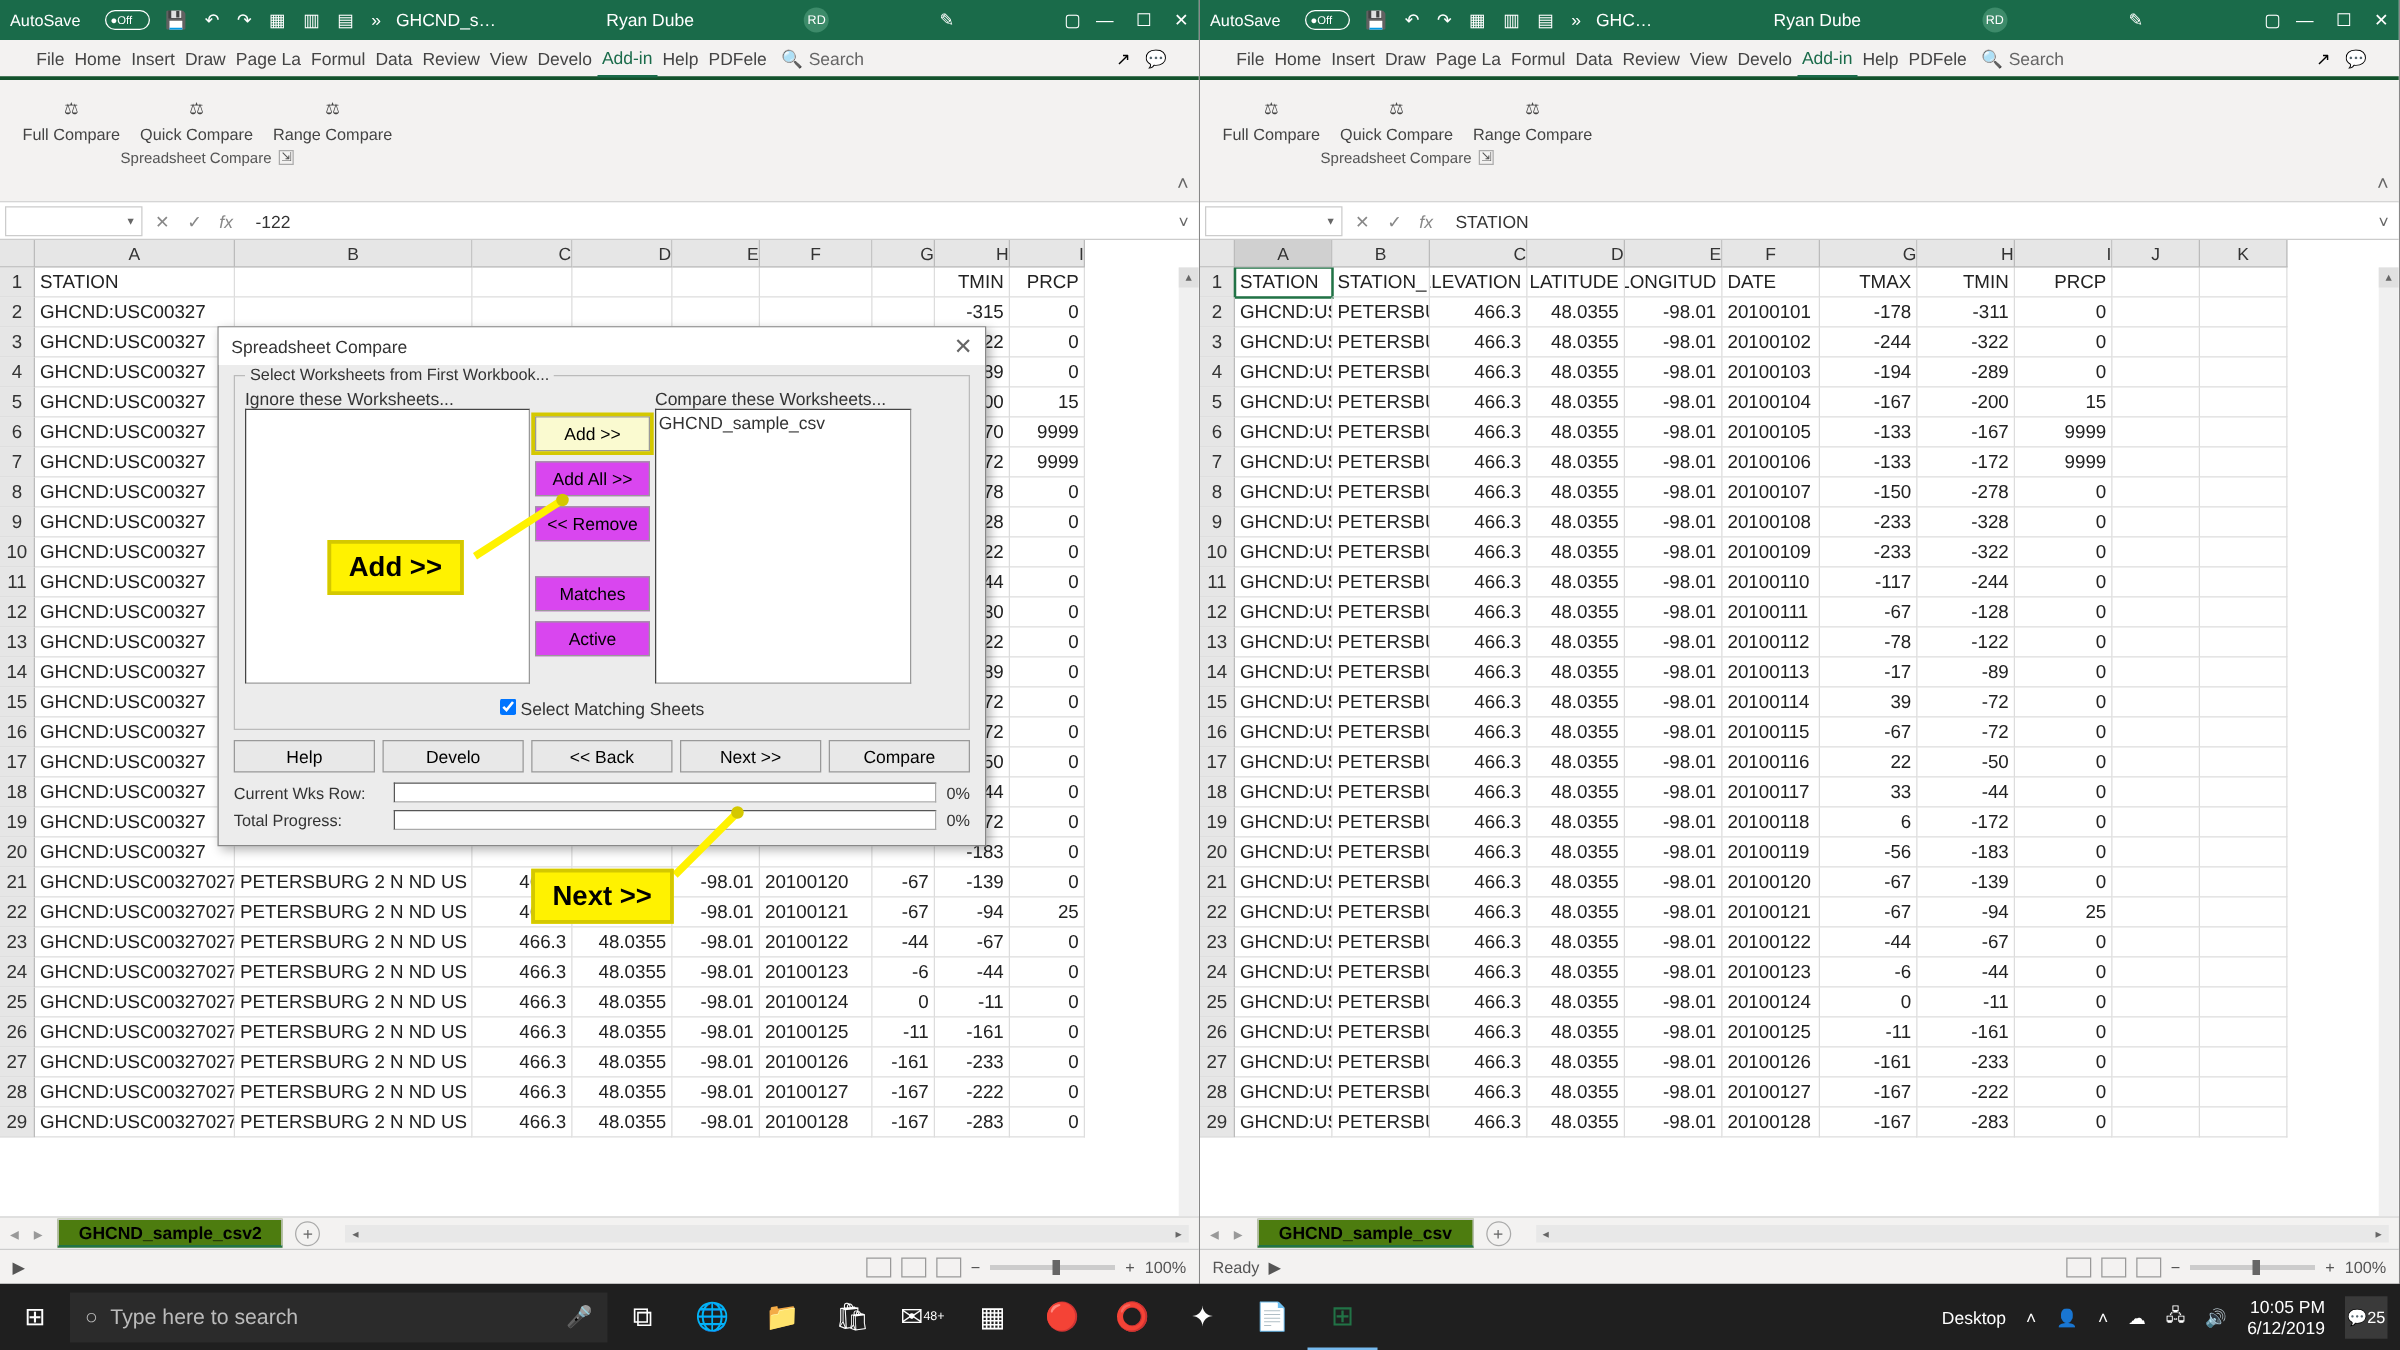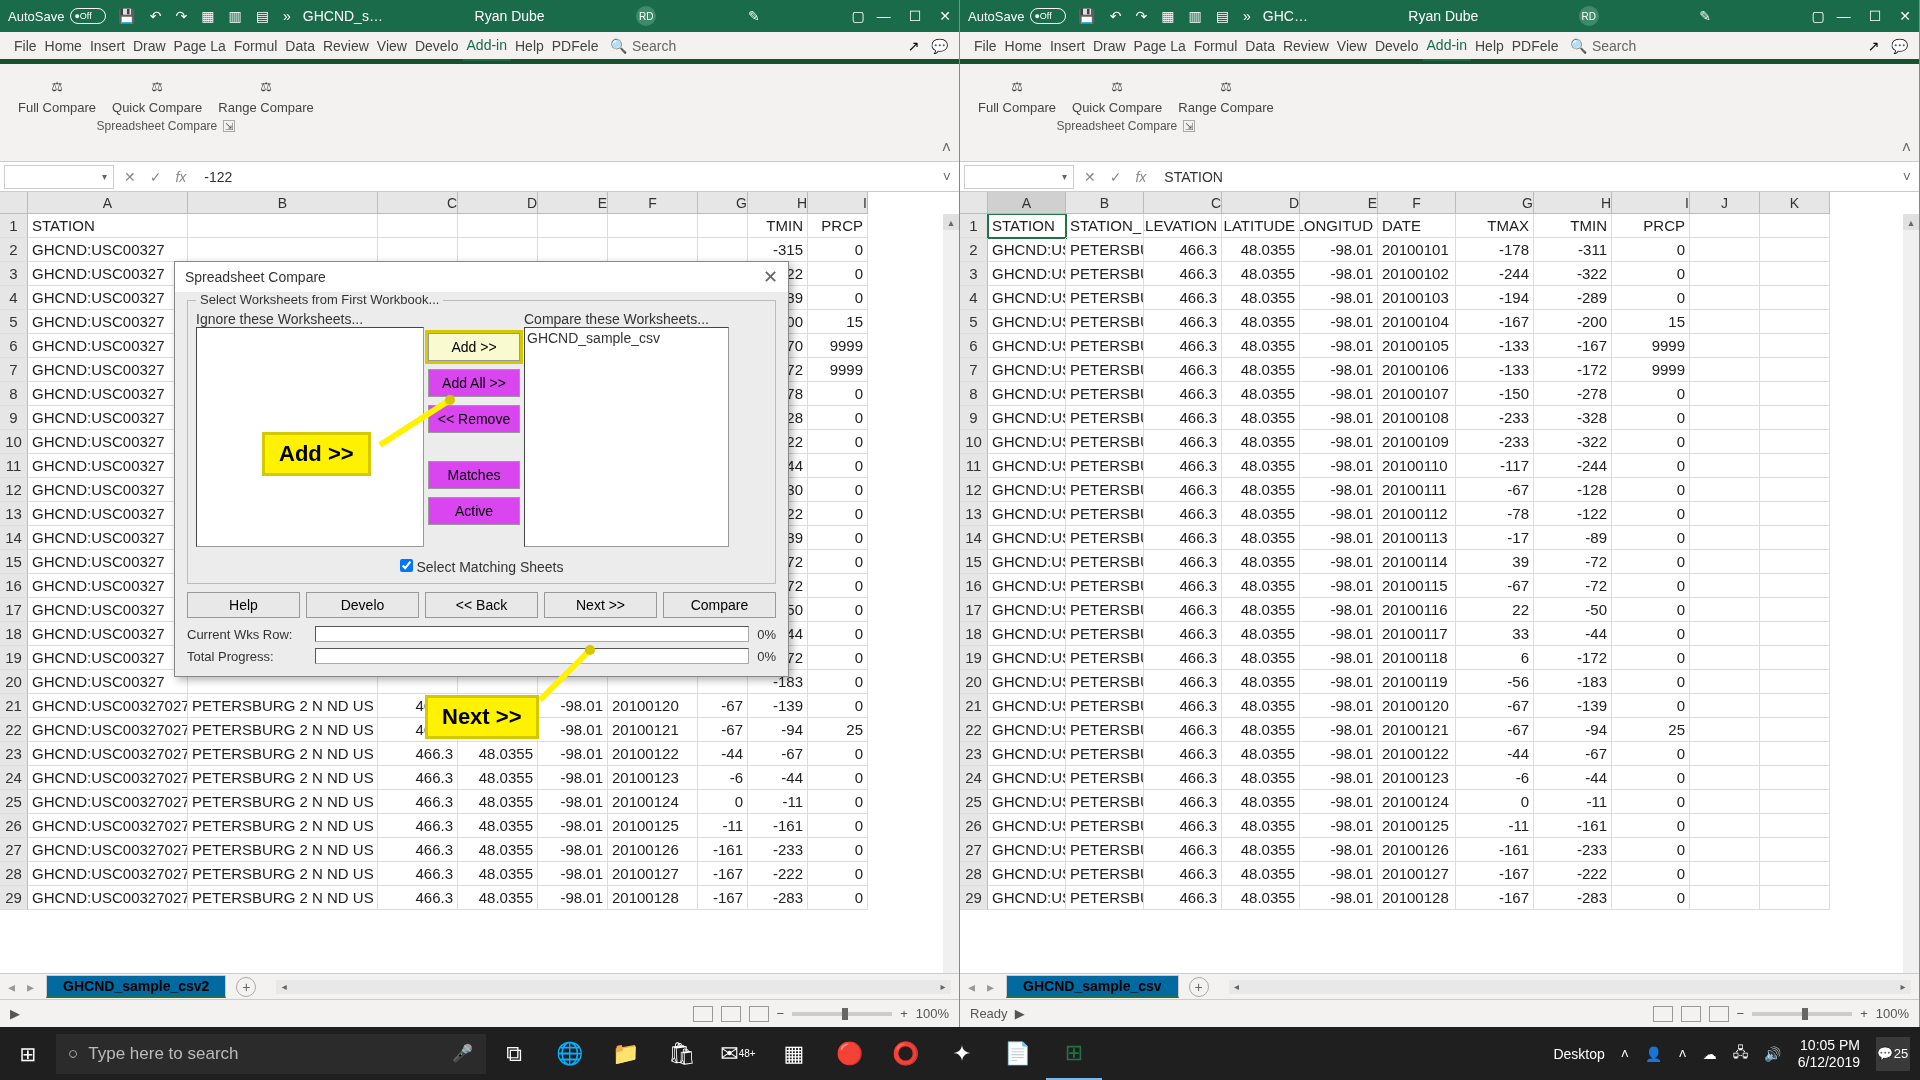--- a/index.html
+++ b/index.html
@@ -2,29 +2,29 @@
 <html><head>
 <meta charset="utf-8">
 <style>
 * { margin: 0; padding: 0; box-sizing: border-box; font-family: 'Segoe UI', sans-serif; }
 body { width: 1920px; height: 1080px; background: #fff; overflow: hidden; position: relative; }
 
 .app-wrap { display: flex; width: 100%; height: calc(100% - 53px); }
 .excel-window { flex: 1; display: flex; flex-direction: column; border-right: 1px solid #888; position: relative; }
 
 .titlebar { height: 32px; background: #1a6b4a; display: flex; align-items: center; padding: 0 8px; color: #fff; font-size: 14px; gap: 12px; }
-.titlebar .autosave { display: flex; align-items: center; gap: 6px; font-size: 13px; }
+.titlebar .autosave { display: flex; align-items: center; gap: 20px; font-size: 13px; }
 .autosave-toggle { width: 36px; height: 16px; border: 1px solid #fff; border-radius: 8px; display: flex; align-items: center; padding: 0 3px; font-size: 9px; }
 .titlebar-icons { display: flex; gap: 14px; align-items: center; }
 .titlebar-middle { flex: 1; display: flex; align-items: center; justify-content: space-between; gap: 10px; }
 .user-circle { width: 20px; height: 20px; border-radius: 50%; background: #3d8b6a; display: flex; align-items: center; justify-content: center; font-size: 10px; }
 .win-ctrls { display: flex; gap: 18px; margin-left: auto; }
 .win-ctrls span { cursor: pointer; }
 
-.ribbon-tabs { height: 32px; background: #f3f2f1; display: flex; align-items: center; padding: 0 10px; gap: 0; font-size: 14px; border-bottom: 5px solid #14532d; }
+.ribbon-tabs { height: 32px; background: #f3f2f1; display: flex; align-items: center; padding: 0 25px; gap: 0; font-size: 14px; border-bottom: 3px solid #14532d; }
 .ribbon-tabs .tab { padding: 6px 4px; cursor: pointer; color: #444; }
 .ribbon-tabs .tab.active { color: #1a6b4a; border-bottom: 2px solid #1a6b4a; }
 .ribbon-tabs .search { margin-left: 8px; display: flex; align-items: center; gap: 4px; color: #666; }
 .ribbon-right { margin-left: auto; display: flex; gap: 12px; }
 
 .ribbon-body { height: 98px; background: #f3f2f1; display: flex; border-bottom: 1px solid #ccc; padding: 4px 8px; }
 .ribbon-group { display: flex; flex-direction: column; align-items: center; padding: 2px 4px; }
 .ribbon-buttons { display: flex; gap: 4px; }
 .ribbon-btn { display: flex; flex-direction: column; align-items: center; font-size: 13px; color: #444; padding: 2px 6px; cursor: pointer; }
 .ribbon-btn .icon-set { width: 28px; height: 28px; display: flex; align-items: center; justify-content: center; }
@@ -49,21 +49,21 @@
 .grid-row { display: flex; height: 24px; font-size: 15px; }
 .row-head { width: 28px; background: #e6e6e6; border-right: 1px solid #bbb; border-bottom: 1px solid #ddd; text-align: center; color: #333; display: flex; align-items: center; justify-content: center; }
 .cell { border-right: 1px solid #ddd; border-bottom: 1px solid #ddd; padding: 0 4px; overflow: hidden; white-space: nowrap; display: flex; align-items: center; color: #222; }
 .cell.right { justify-content: flex-end; }
 .cell.selected { outline: 2px solid #217346; outline-offset: -1px; }
 .vert-scroll-hint { position: absolute; right: 0; top: 22px; bottom: 0; width: 16px; background: #f0f0f0; }
 .vs-arrow { height: 16px; background: #e0e0e0; display: flex; align-items: center; justify-content: center; font-size: 10px; color: #666; }
 
 .sheet-tabs { height: 26px; background: #f3f2f1; display: flex; align-items: center; border-top: 1px solid #ccc; padding: 0 8px; font-size: 14px; }
 .sheet-nav { display: flex; gap: 12px; color: #999; padding-right: 12px; }
-.sheet-tab { padding: 2px 16px; background: #0369a1; border: 1px solid #ccc; border-bottom: 2px solid #217346; cursor: pointer; font-weight: bold; }
+.sheet-tab { padding: 2px 16px; background: #4d7c0f; border: 1px solid #ccc; border-bottom: 2px solid #217346; cursor: pointer; font-weight: bold; }
 .add-sheet { width: 20px; height: 20px; border: 1px solid #aaa; border-radius: 50%; display: flex; align-items: center; justify-content: center; margin-left: 10px; cursor: pointer; font-size: 14px; color: #666; }
 .hscroll { flex: 1; margin-left: 20px; height: 14px; background: #e8e8e8; display: flex; align-items: center; }
 .hscroll .hs-arrow { width: 16px; text-align: center; font-size: 10px; color: #666; }
 
 .status-bar { height: 28px; background: #f3f2f1; display: flex; align-items: center; padding: 0 10px; font-size: 13px; color: #555; border-top: 1px solid #ccc; }
 .status-right { margin-left: auto; display: flex; align-items: center; gap: 8px; }
 .view-btn { width: 20px; height: 16px; border: 1px solid #999; }
 .zoom-slider { width: 100px; height: 4px; background: #ccc; position: relative; }
 .zoom-thumb { position: absolute; left: 50%; top: -4px; width: 6px; height: 12px; background: #666; }
 

